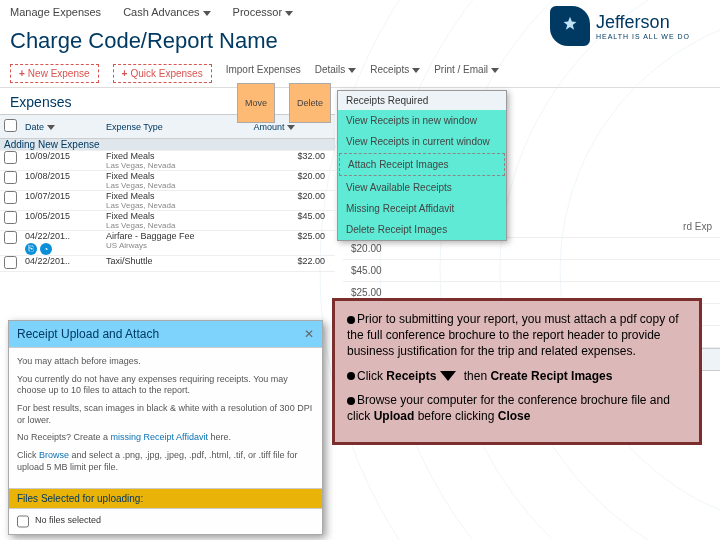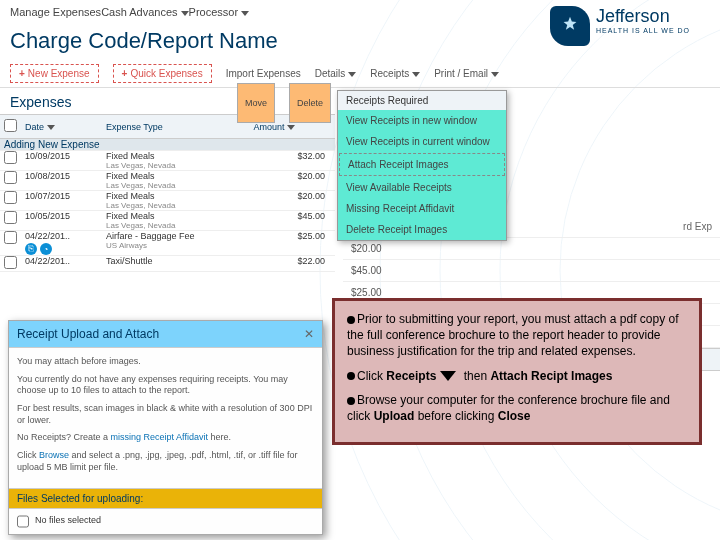--- a/index.html
+++ b/index.html
@@ -1,28 +1,28 @@
 <!DOCTYPE html>
 <html><head>
 <meta charset="utf-8">
 <style>
   * { box-sizing: border-box; margin: 0; padding: 0; }
   body { font-family: Arial, sans-serif; font-size: 11px; width: 720px; height: 540px; position: relative; background: #fff; color: #333; overflow: hidden;}
   .bg-arcs { position:absolute; inset:0; pointer-events:none; z-index:0; opacity:0.35;}
   .bg-arcs svg { width:100%; height:100%; }
-  .top-nav { padding: 6px 10px 2px 10px; display:flex; font-size:11px; color:#444; position:relative; z-index:2;}
+  .top-nav { padding: 6px 10px 2px 10px; display:flex; gap:22px; font-size:11px; color:#444; position:relative; z-index:2;}
   .top-nav .item { cursor:pointer; }
   .caret { display:inline-block; width:0;height:0;border-left:4px solid transparent;border-right:4px solid transparent;border-top:5px solid #555; margin-left:3px; vertical-align:middle;}
-  .logo { position:absolute; top:6px; right:30px; display:flex; gap:6px; z-index:2;}
+  .logo { position:absolute; top:6px; right:30px; display:flex; align-items:center; gap:6px; z-index:2;}
   .logo-badge { width:40px; height:40px; background:#003a63; border-radius:6px 18px 6px 18px; display:flex; align-items:center; justify-content:center;}
   .logo-badge svg { fill:#bfe4f7; }
   .logo-text { color:#003a63; font-size:18px; font-weight:400; }
   .logo-sub { font-size:7px; color:#003a63; letter-spacing:1px; }
   .title { font-size:22px; color:#003a63; font-weight:300; padding:8px 10px 6px 10px; position:relative; z-index:2;}
-  .toolbar { display:flex; gap:14px; align-items:center; font-size:10px; color:#555; padding:4px 10px; border-bottom:1px solid #ddd; position:relative; z-index:2;}
+  .toolbar { display:flex; gap:14px; align-items:flex-start; font-size:10px; color:#555; padding:4px 10px; border-bottom:1px solid #ddd; position:relative; z-index:2;}
   .btn-dashed { border:1px dashed #d9534f; color:#d9534f; padding:3px 8px; cursor:pointer; background:#fff;}
   .btn-dashed .plus { font-weight:bold; margin-right:3px;}
   .tool-link { cursor:pointer; color:#555;}
   .main-row { display:flex; position:relative; z-index:2;}
   .left-col { width:335px; }
   .right-col { flex:1; padding-left:8px; position:relative;}
   .exp-header { display:flex; justify-content:space-between; align-items:center; padding:6px 4px 4px 10px;}
   .exp-header h3 { font-size:14px; color:#003a63; font-weight:400;}
   .mini-btn { border:1px solid #aaa; background:#fdba74; padding:14px 7px; font-size:9px; cursor:pointer; color:#444; margin-left:11px;}
   .tbl { width:100%; border-collapse:collapse; font-size:9px;}
@@ -202,20 +202,20 @@
   </div>
   <div class="sel-head">Files Selected for uploading:</div>
   <div class="sel-row">
     <input type="checkbox" class="chk" style="">
     <span style="margin-left:6px;">No files selected</span>
   </div>
 </div>
 
 <div class="instruct">
   <p><span class="dot"></span><span>Prior to submitting your report, you must attach a pdf copy of the full conference brochure to the report header to provide business justification for the trip and related expenses.</span></p>
-  <p><span class="dot"></span><span>Click </span><span class="b">Receipts</span><span class="dn-caret"></span><span> then </span><span class="b">Attach Recipt Images</span></p>
+  <p><span class="dot"></span><span>Click </span><span class="b">Receipts</span><span class="dn-caret"></span><span> then </span><span class="b">Create Recipt Images</span></p>
   <p><span class="dot"></span><span>Browse your computer for the conference brochure file and click </span><span class="b">Upload</span><span> before clicking </span><span class="b">Close</span></p>
 </div>
 
 <div class="concur">
   <div class="concur-badge">C.</div>
   <div class="concur-text">CONCUR</div>
 </div>
 
 </body></html>

